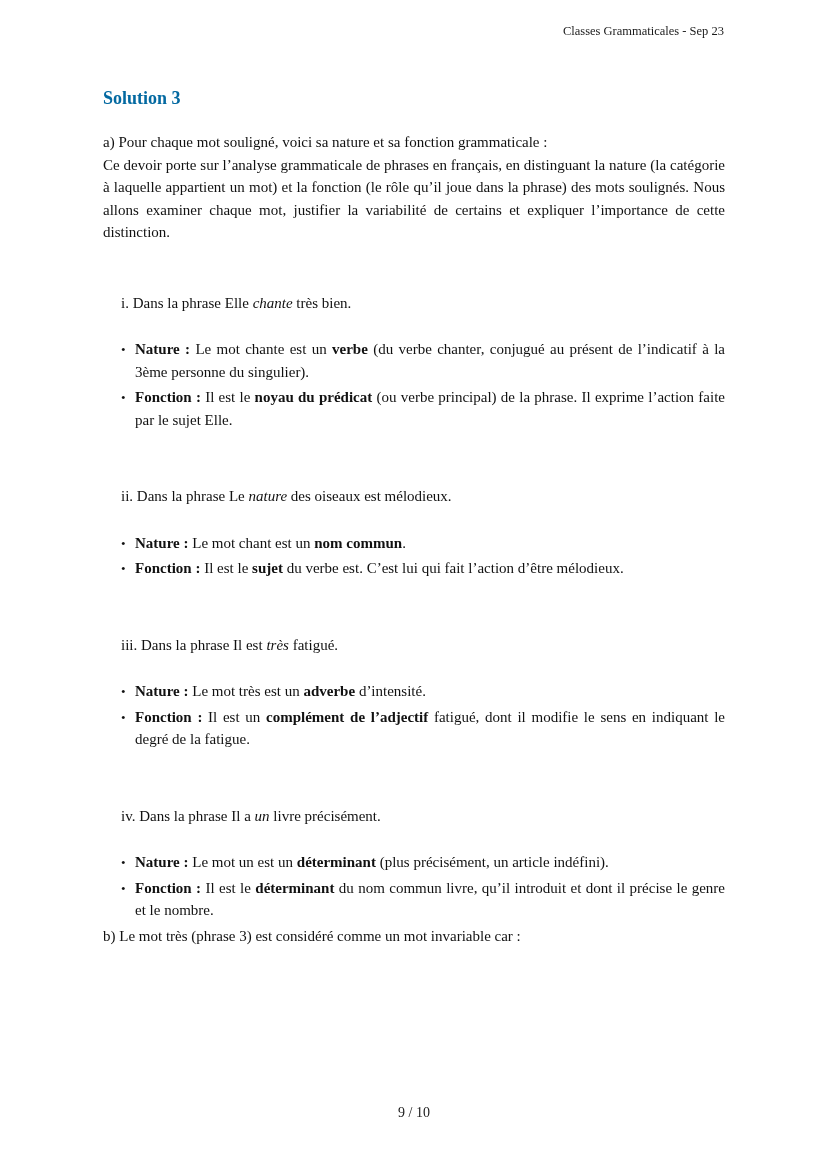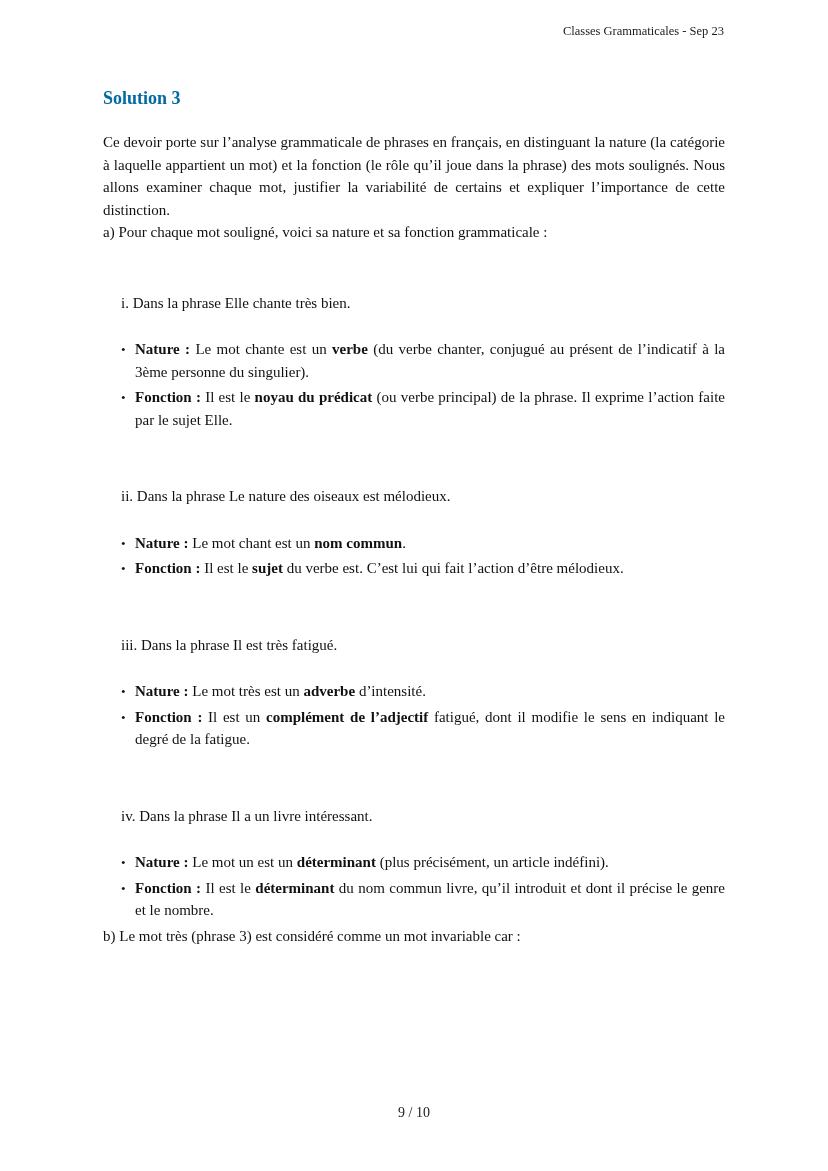--- a/index.html
+++ b/index.html
@@ -91,38 +91,38 @@
   .doc-footer {
     position: absolute;
     bottom: 50px;
     left: 0;
     width: 100%;
     text-align: center;
     font-size: 14px;
     color: #1a1a1a;
   }
   .b { font-weight: 700; }
-  .i { }
+  .i { font-style: italic; }
 </style>
 </head>
 <body>
 
 <div class="page">
 
   <div class="doc-header">
     <span>Classes Grammaticales - Sep 23</span>
   </div>
 
   <div class="content">
 
     <h1 class="page-title">Solution 3</h1>
 
+    <p class="body no-justify lead-a"><span>a) Pour chaque mot souligné, voici sa nature et sa fonction grammaticale :</span></p>
+
     <p class="body intro"><span>Ce devoir porte sur l’analyse grammaticale de phrases en français, en distinguant la nature (la catégorie à laquelle appartient un mot) et la fonction (le rôle qu’il joue dans la phrase) des mots soulignés. Nous allons examiner chaque mot, justifier la variabilité de certains et expliquer l’importance de cette distinction.</span></p>
-
-    <p class="body no-justify lead-a"><span>a) Pour chaque mot souligné, voici sa nature et sa fonction grammaticale :</span></p>
 
     <section class="item">
       <p class="item-heading"><span>i. Dans la phrase Elle </span><span class="i">chante</span><span> très bien.</span></p>
       <ul class="bullets">
         <li><span class="bullet-marker">•</span><span class="li-text"><span class="b">Nature :</span><span> Le mot chante est un </span><span class="b">verbe</span><span> (du verbe chanter, conjugué au présent de l’indicatif à la 3ème personne du singulier).</span></span></li>
         <li><span class="bullet-marker">•</span><span class="li-text"><span class="b">Fonction :</span><span> Il est le </span><span class="b">noyau du prédicat</span><span> (ou verbe principal) de la phrase. Il exprime l’action faite par le sujet Elle.</span></span></li>
       </ul>
     </section>
 
     <section class="item">
@@ -135,21 +135,21 @@
 
     <section class="item">
       <p class="item-heading"><span>iii. Dans la phrase Il est </span><span class="i">très</span><span> fatigué.</span></p>
       <ul class="bullets">
         <li><span class="bullet-marker">•</span><span class="li-text"><span class="b">Nature :</span><span> Le mot très est un </span><span class="b">adverbe</span><span> d’intensité.</span></span></li>
         <li><span class="bullet-marker">•</span><span class="li-text"><span class="b">Fonction :</span><span> Il est un </span><span class="b">complément de l’adjectif</span><span> fatigué, dont il modifie le sens en indiquant le degré de la fatigue.</span></span></li>
       </ul>
     </section>
 
     <section class="item">
-      <p class="item-heading"><span>iv. Dans la phrase Il a </span><span class="i">un</span><span> livre intéressant.</span></p>
+      <p class="item-heading"><span>iv. Dans la phrase Il a </span><span class="i">un</span><span> livre précisément.</span></p>
       <ul class="bullets">
         <li><span class="bullet-marker">•</span><span class="li-text"><span class="b">Nature :</span><span> Le mot un est un </span><span class="b">déterminant</span><span> (plus précisément, un article indéfini).</span></span></li>
         <li><span class="bullet-marker">•</span><span class="li-text"><span class="b">Fonction :</span><span> Il est le </span><span class="b">déterminant</span><span> du nom commun livre, qu’il introduit et dont il précise le genre et le nombre.</span></span></li>
       </ul>
     </section>
 
     <p class="body no-justify lead-b"><span>b) Le mot très (phrase 3) est considéré comme un mot invariable car :</span></p>
 
 
   </div>

